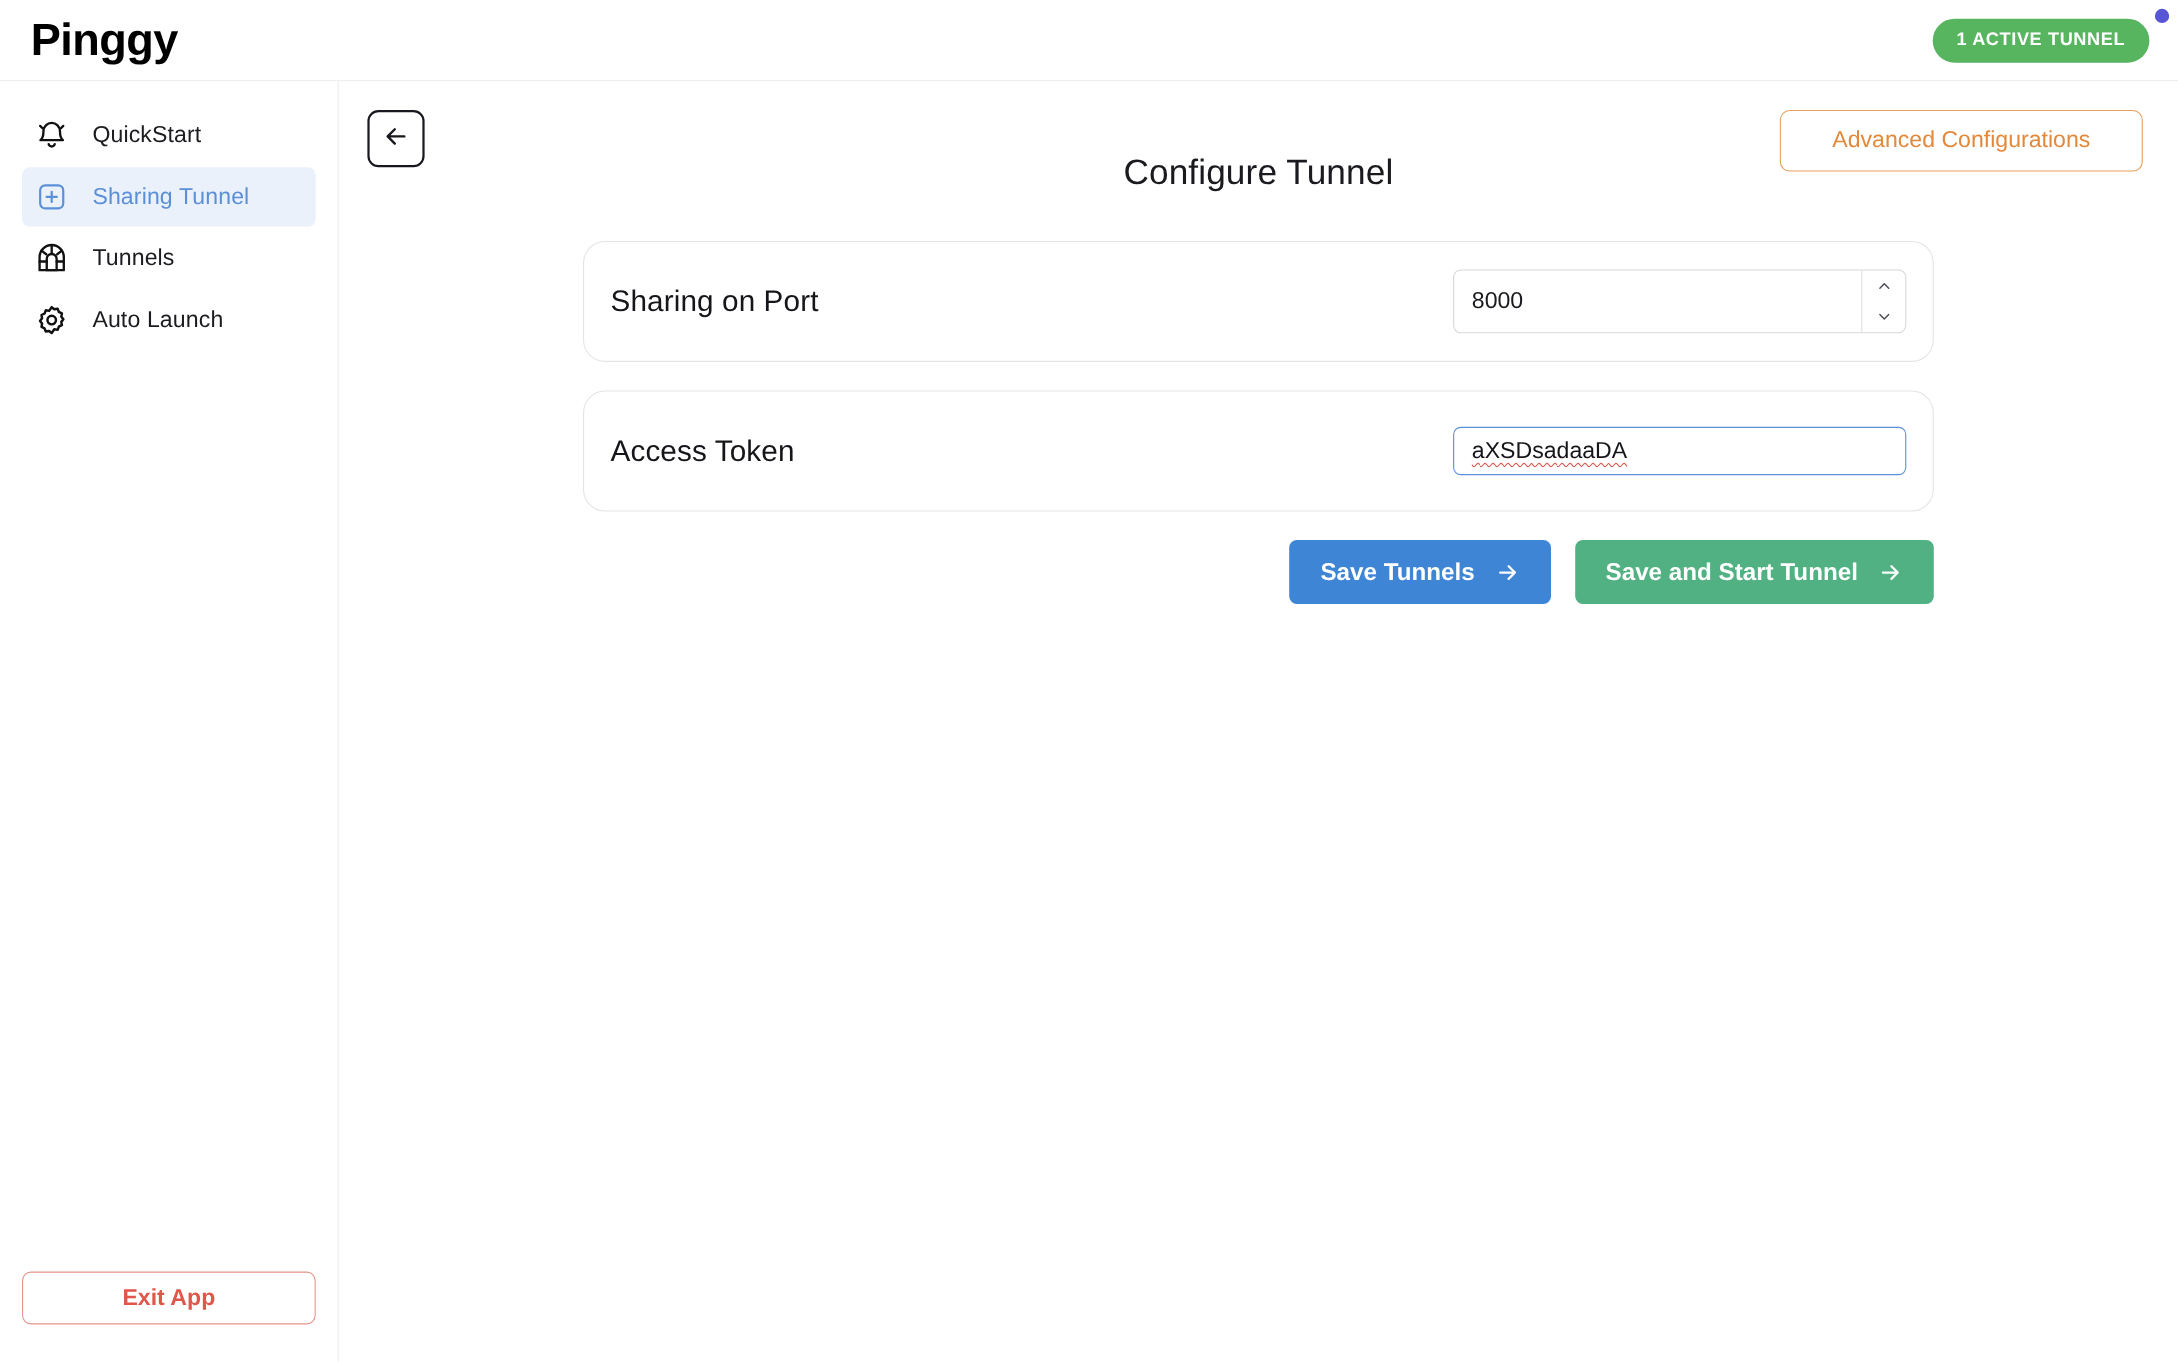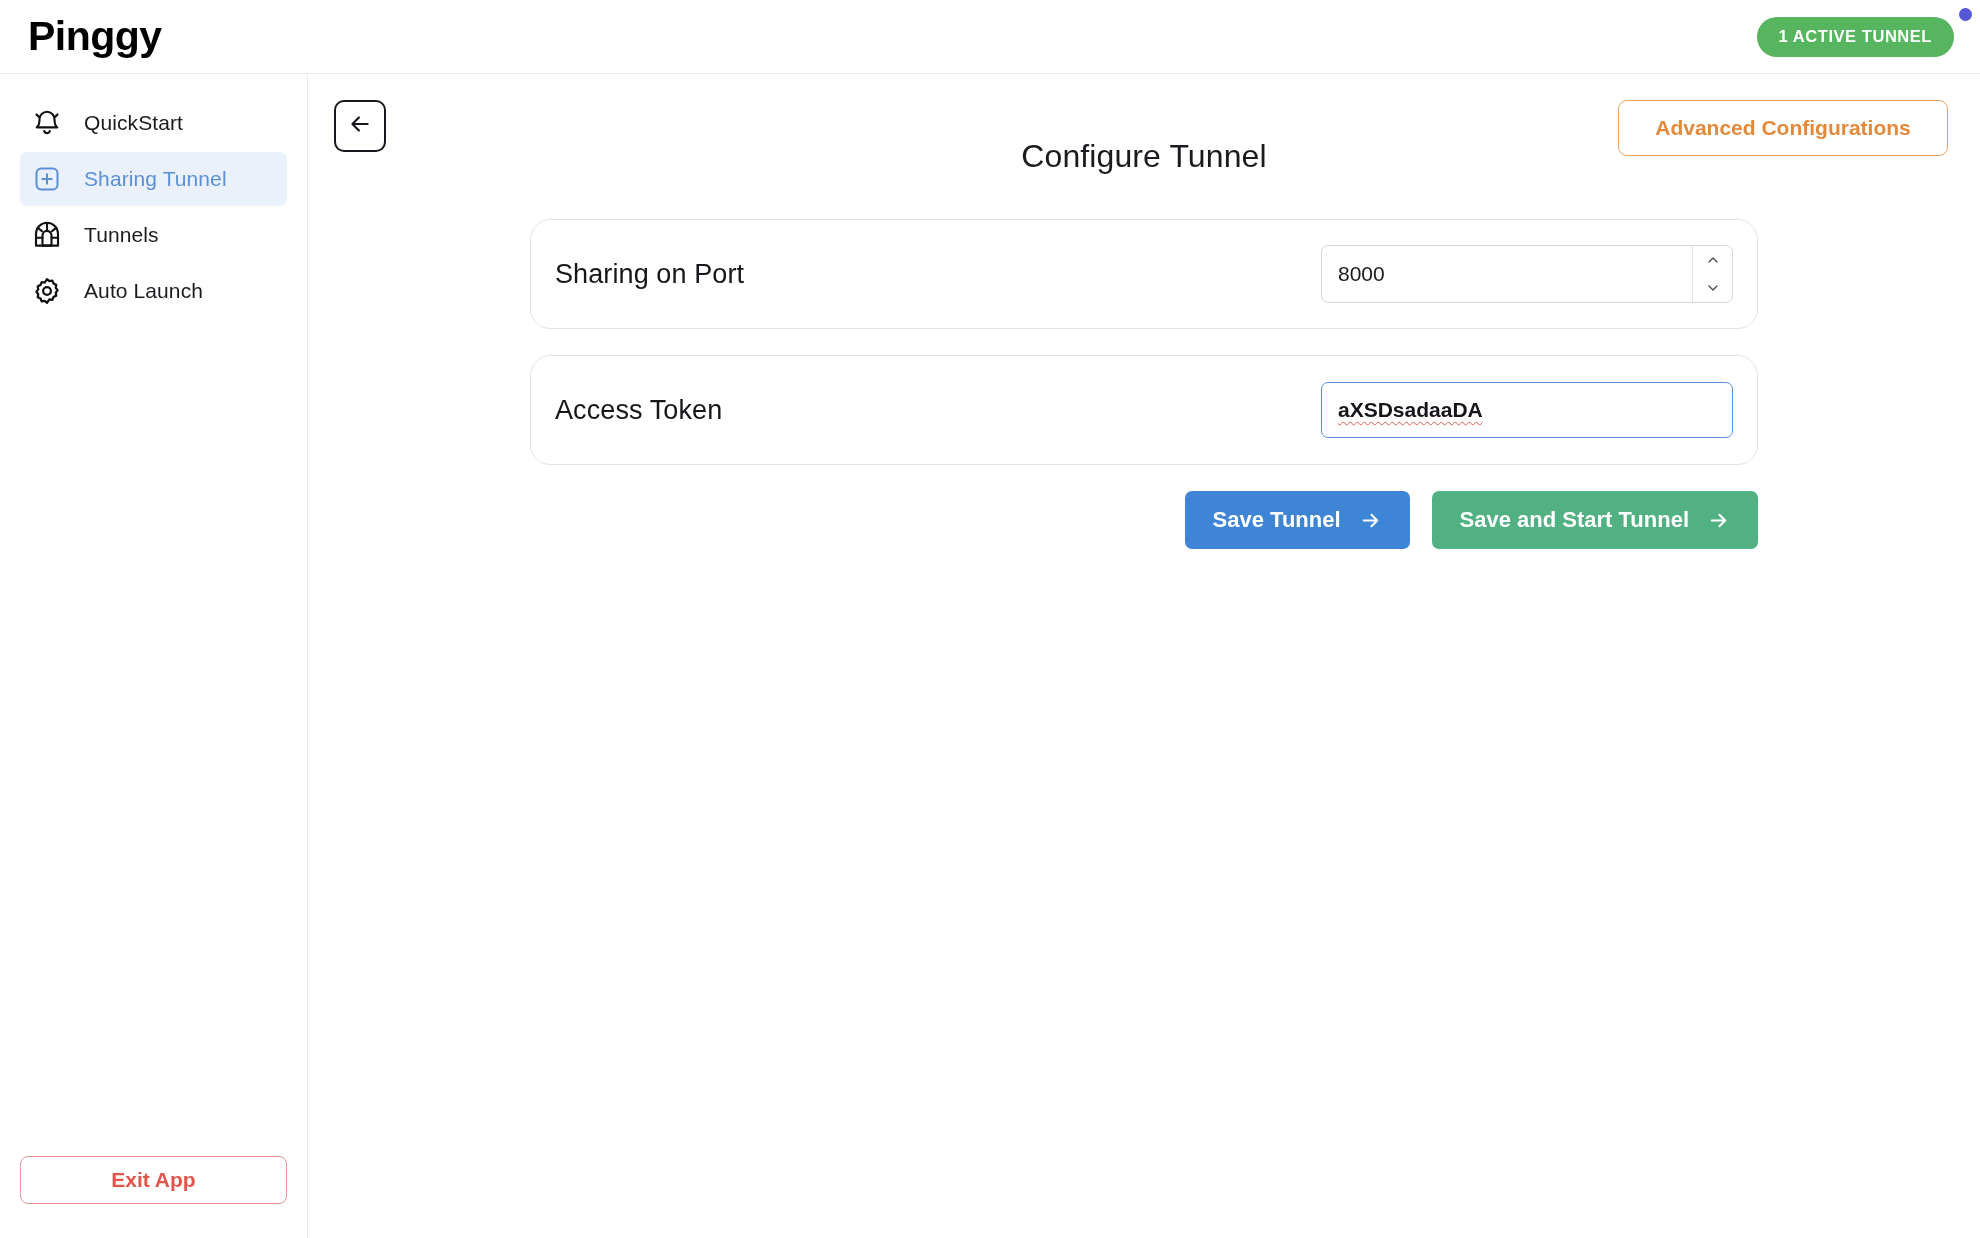--- a/index.html
+++ b/index.html
@@ -88,21 +88,21 @@
     border: 2px solid #16181d; border-radius: 10px;
     background: #ffffff;
     display: flex; align-items: center; justify-content: center;
     cursor: pointer;
   }
   .adv-btn {
     min-width: 330px; height: 56px;
     border: 1.7px solid #e8a05e; border-radius: 9px;
     background: #ffffff;
     color: #e2893c;
-    font-size: 21px; font-weight: 700;
+    font-size: 21px; font-weight: 400;
     font-family: "Liberation Sans", sans-serif;
     padding: 0 26px;
     cursor: pointer;
   }
 
   .page-title {
     text-align: center;
     font-size: 32px; font-weight: 400; color: #1b1b1f;
     margin-top: -18px;
     letter-spacing: 0.1px;
@@ -138,26 +138,25 @@
     width: 40px; flex: 0 0 40px;
     border-left: 1px solid #e1e1e6;
     display: flex; flex-direction: column;
   }
   .spin div {
     flex: 1 1 50%; display: flex; align-items: center; justify-content: center;
     cursor: pointer;
   }
 
   .text-field {
-    width: 412px; height: 56px;
+    width: 412px; height: 44px;
     border: 1.8px solid #5b8fd8; border-radius: 7px;
     background: #ffffff;
     display: flex; align-items: center;
     padding: 0 16px;
-    font-weight: bold;
   }
   .text-field .val {
     font-size: 21px; color: #16161a;
     text-decoration: underline;
     text-decoration-style: wavy;
     text-decoration-color: #e05a50;
     text-decoration-thickness: 1.4px;
     text-underline-offset: 4px;
   }
 
@@ -282,21 +281,21 @@
 
         <div class="card">
           <div class="card-label">Access Token</div>
           <div class="text-field">
             <span class="val">aXSDsadaaDA</span>
           </div>
         </div>
 
         <div class="actions">
           <button class="btn-primary">
-            <span>Save Tunnel</span>
+            <span>Save Tunnels</span>
             <span class="arrow">
               <svg width="23" height="23" viewBox="0 0 24 24" fill="none" stroke="#ffffff" stroke-width="2.2" stroke-linecap="round" stroke-linejoin="round">
                   <path d="M5 12h14M13 6l6 6-6 6"></path>
                 </svg>
             </span>
           </button>
           <button class="btn-success">
             <span>Save and Start Tunnel</span>
             <span class="arrow">
               <svg width="23" height="23" viewBox="0 0 24 24" fill="none" stroke="#ffffff" stroke-width="2.2" stroke-linecap="round" stroke-linejoin="round">

